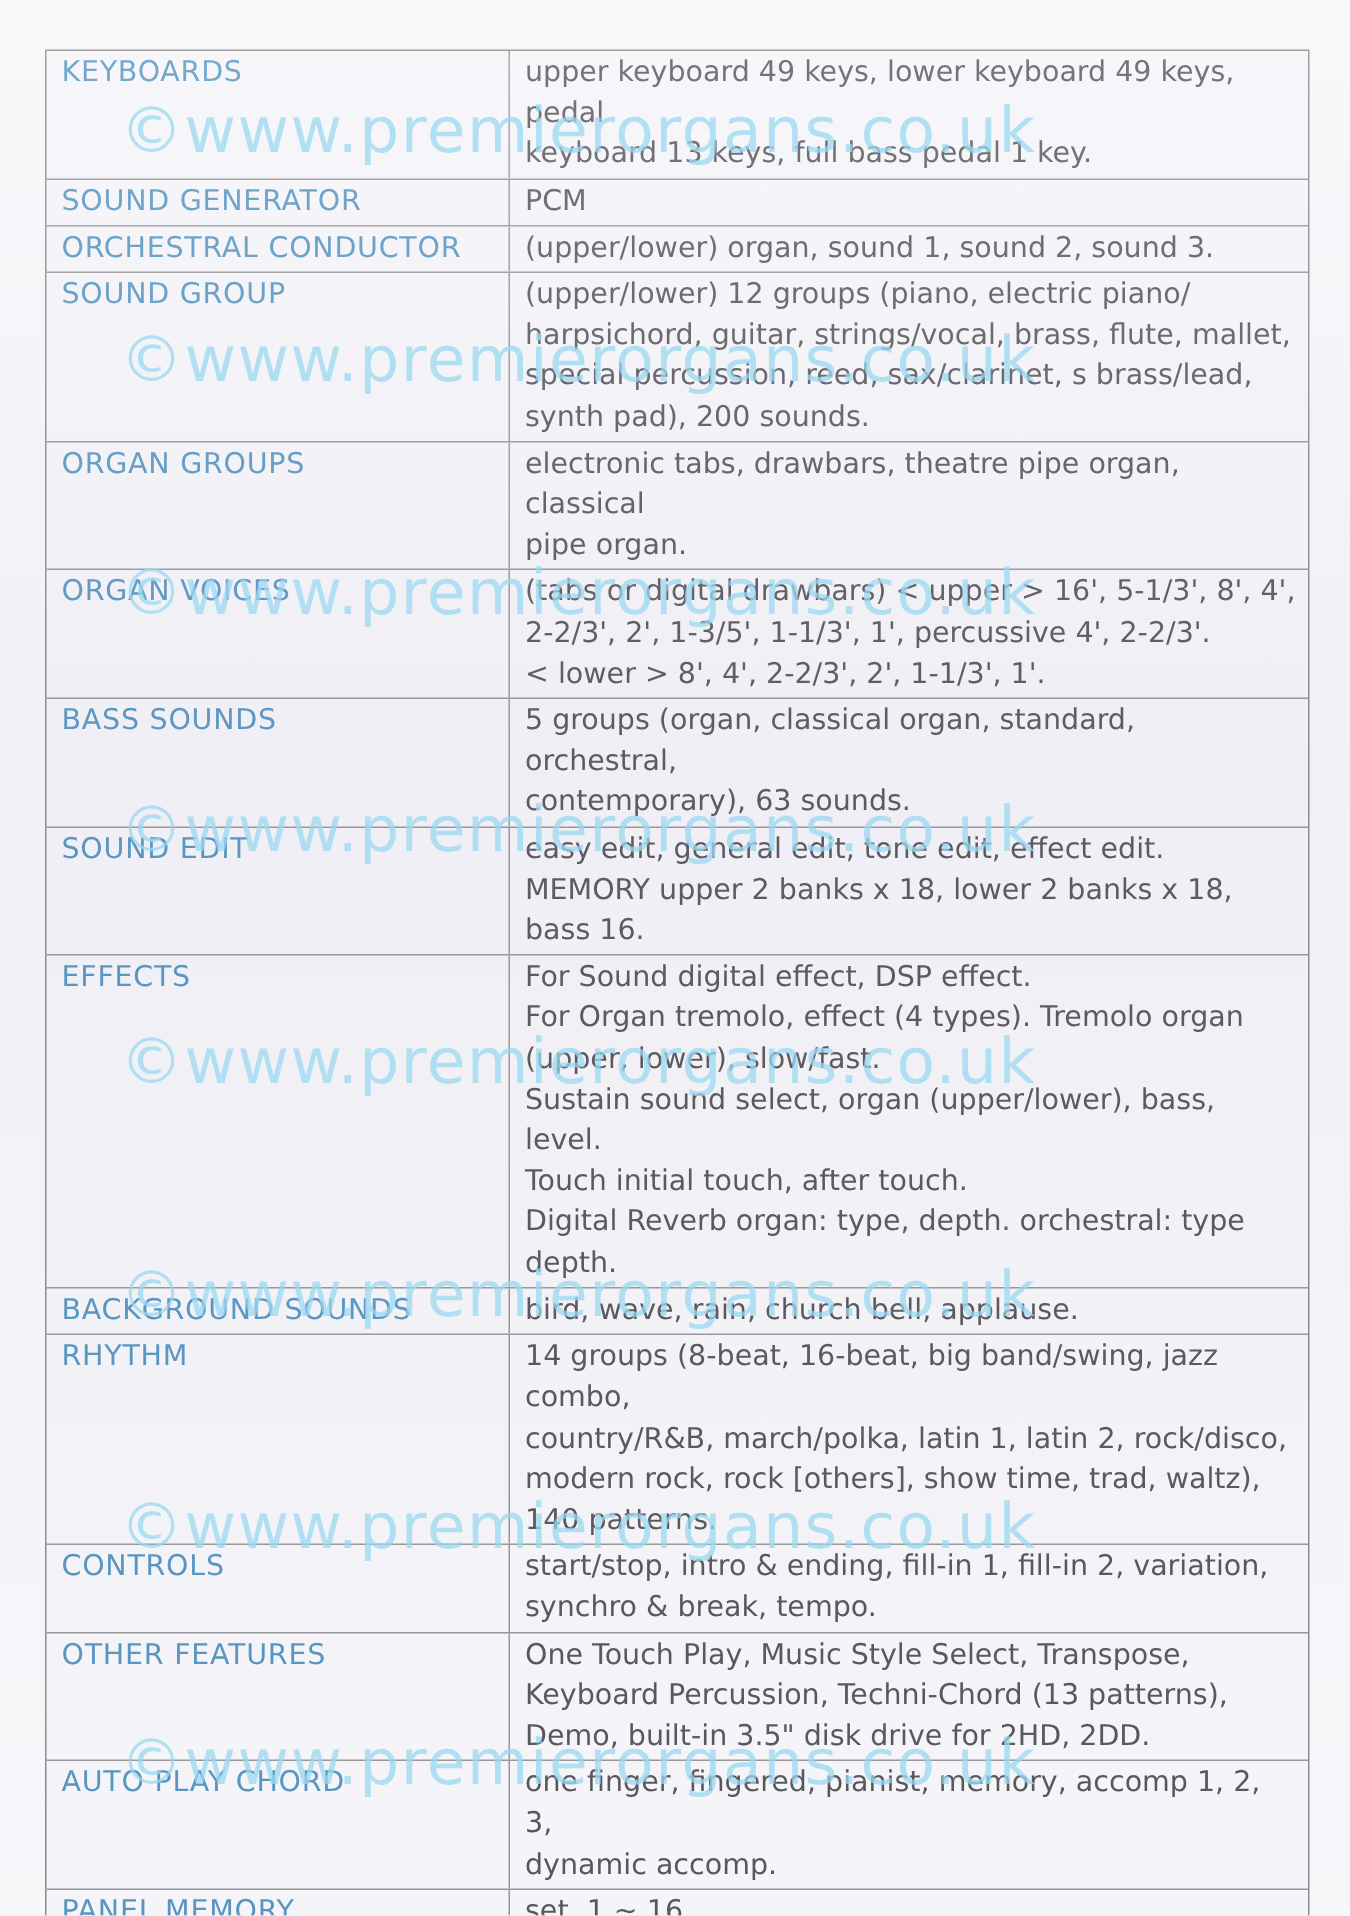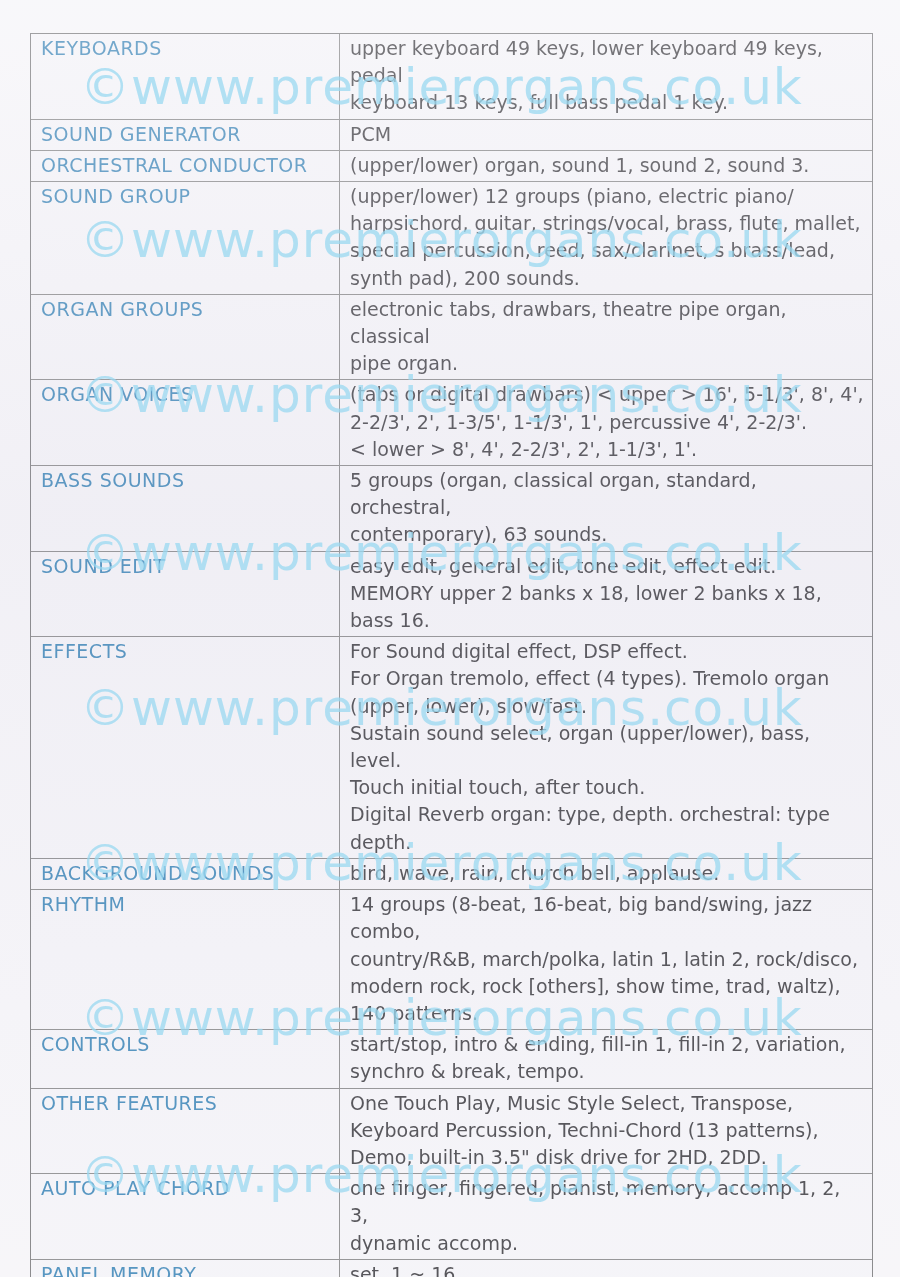--- a/index.html
+++ b/index.html
@@ -55,21 +55,21 @@
     white-space:pre-line;
   }
   .watermark-layer{
     position:absolute;inset:0;
     pointer-events:none;
     z-index:5;
   }
   .watermark{
     position:absolute;
     left:80px;
-    font-size:50px;
+    font-size:42px;
     line-height:50px;
     letter-spacing:1px;
     color:var(--watermark-color);
     opacity:.75;
     mix-blend-mode:multiply;
     white-space:nowrap;
   }
 </style>
 </head>
 <body>

